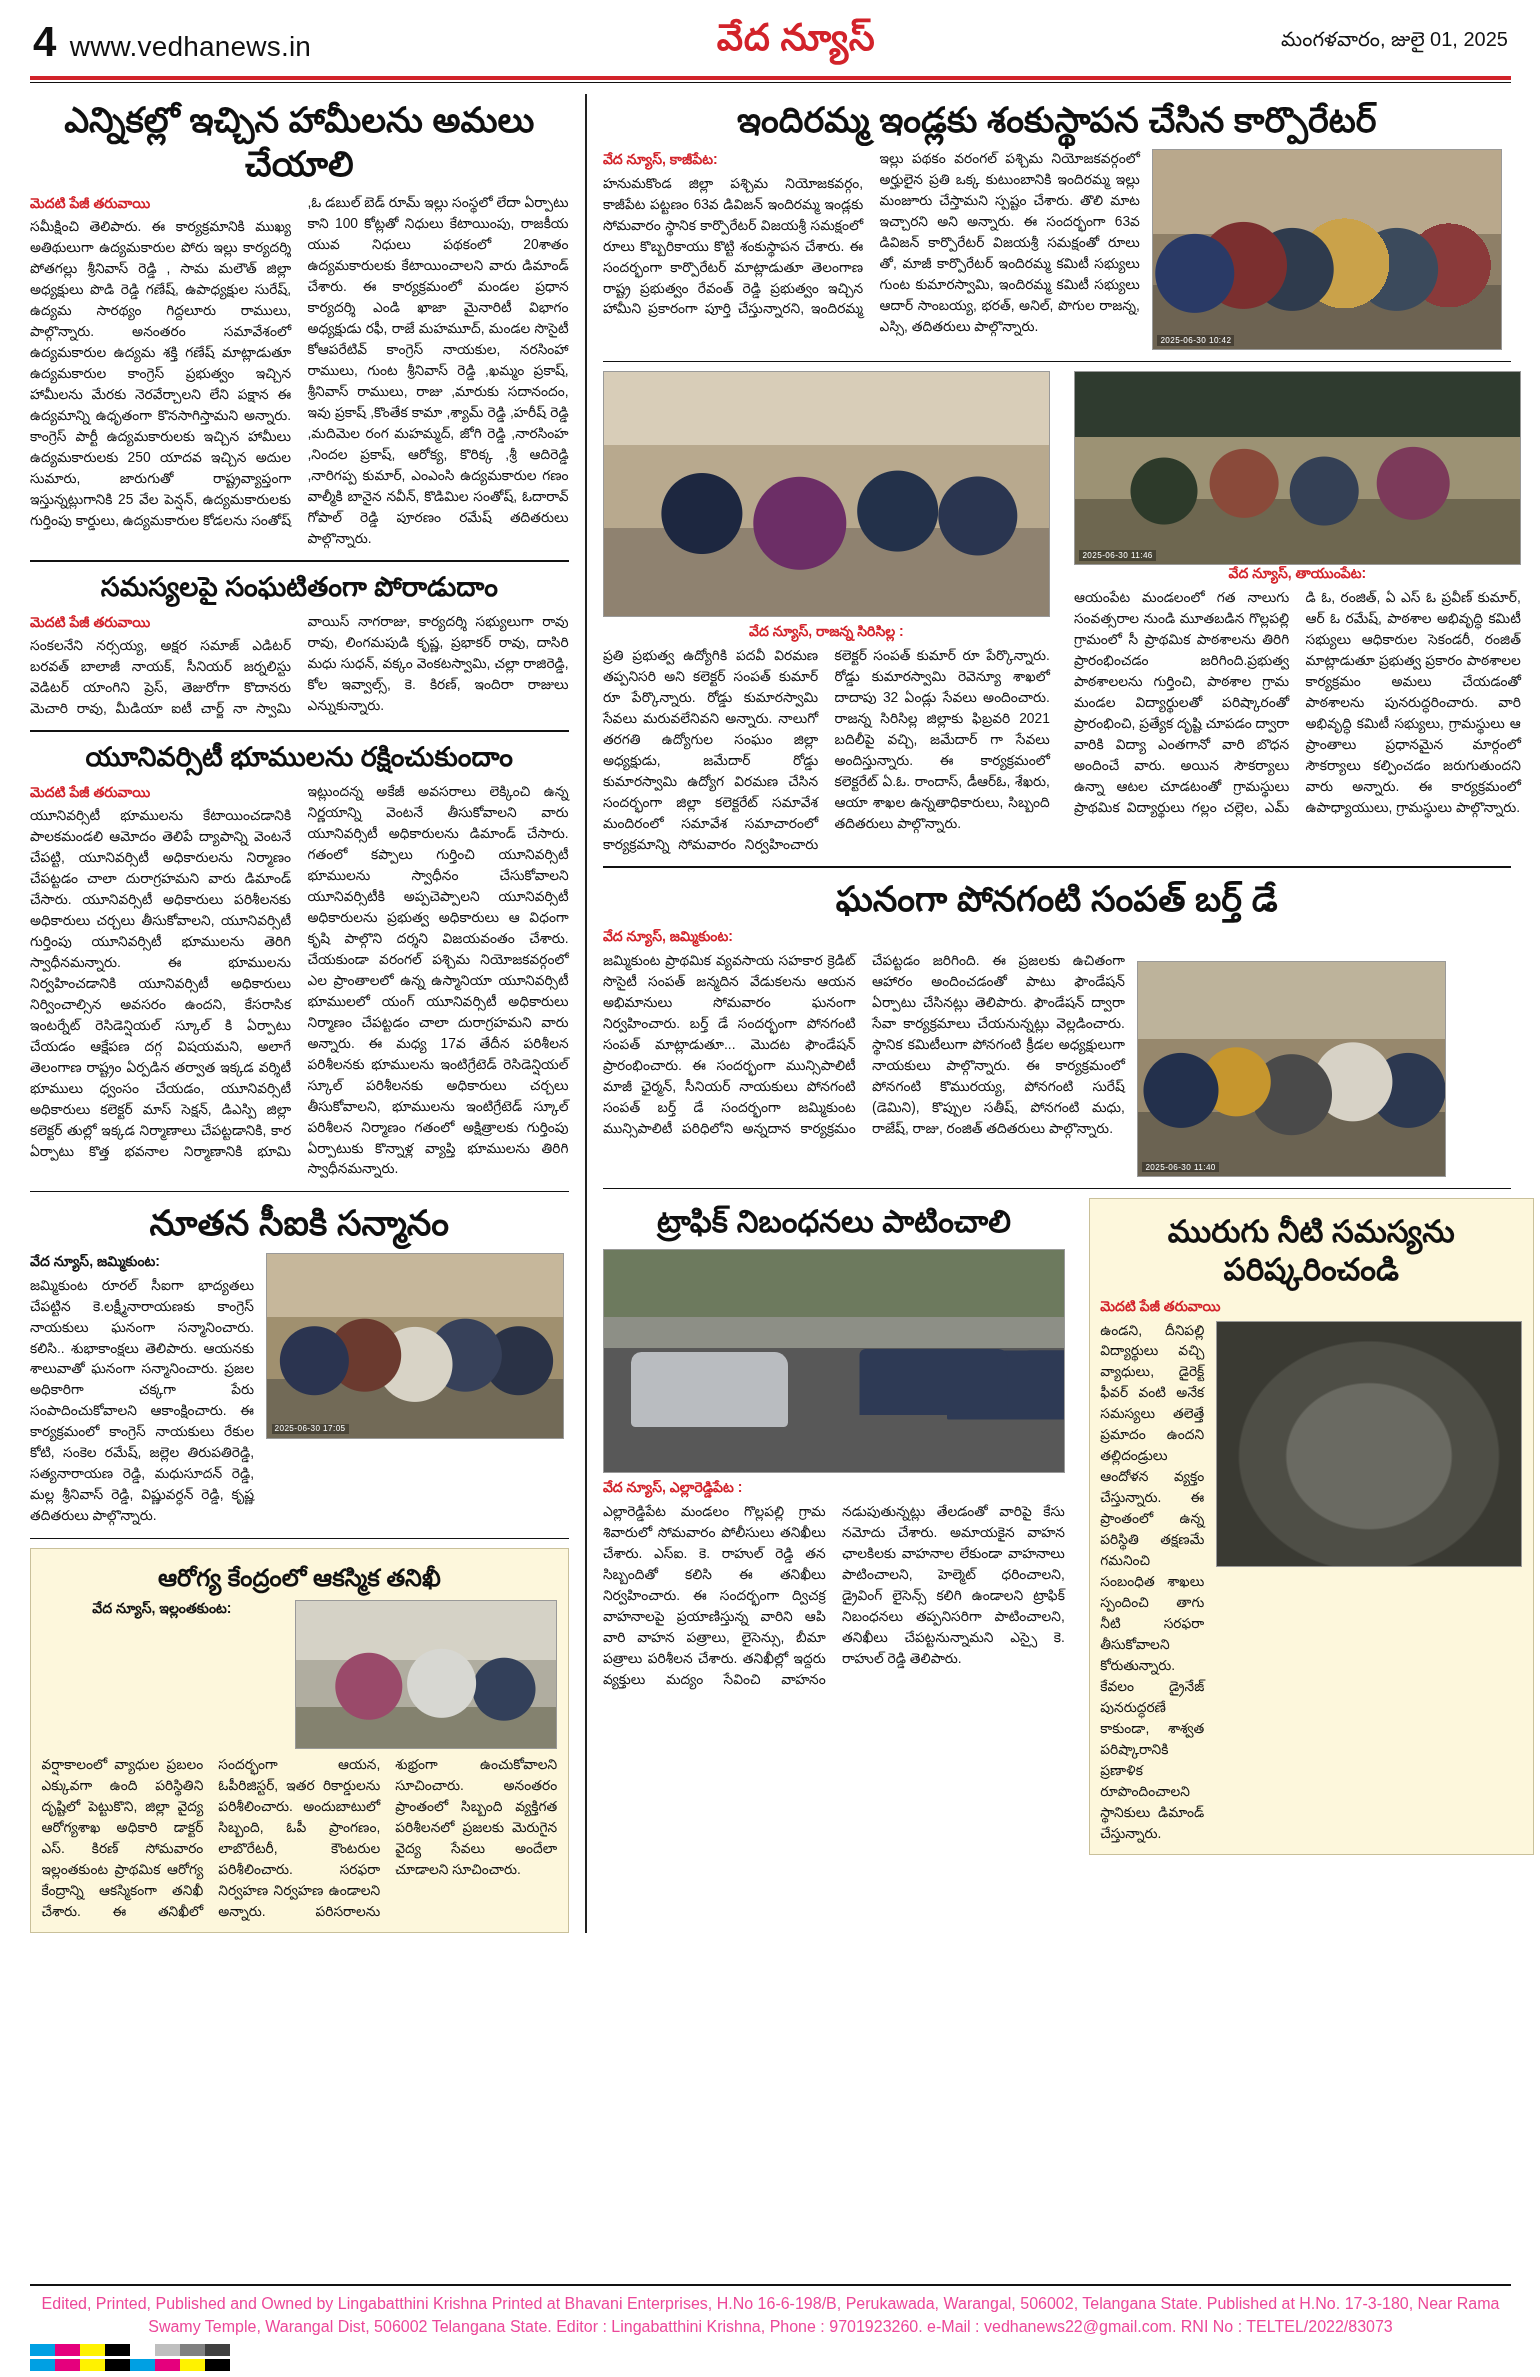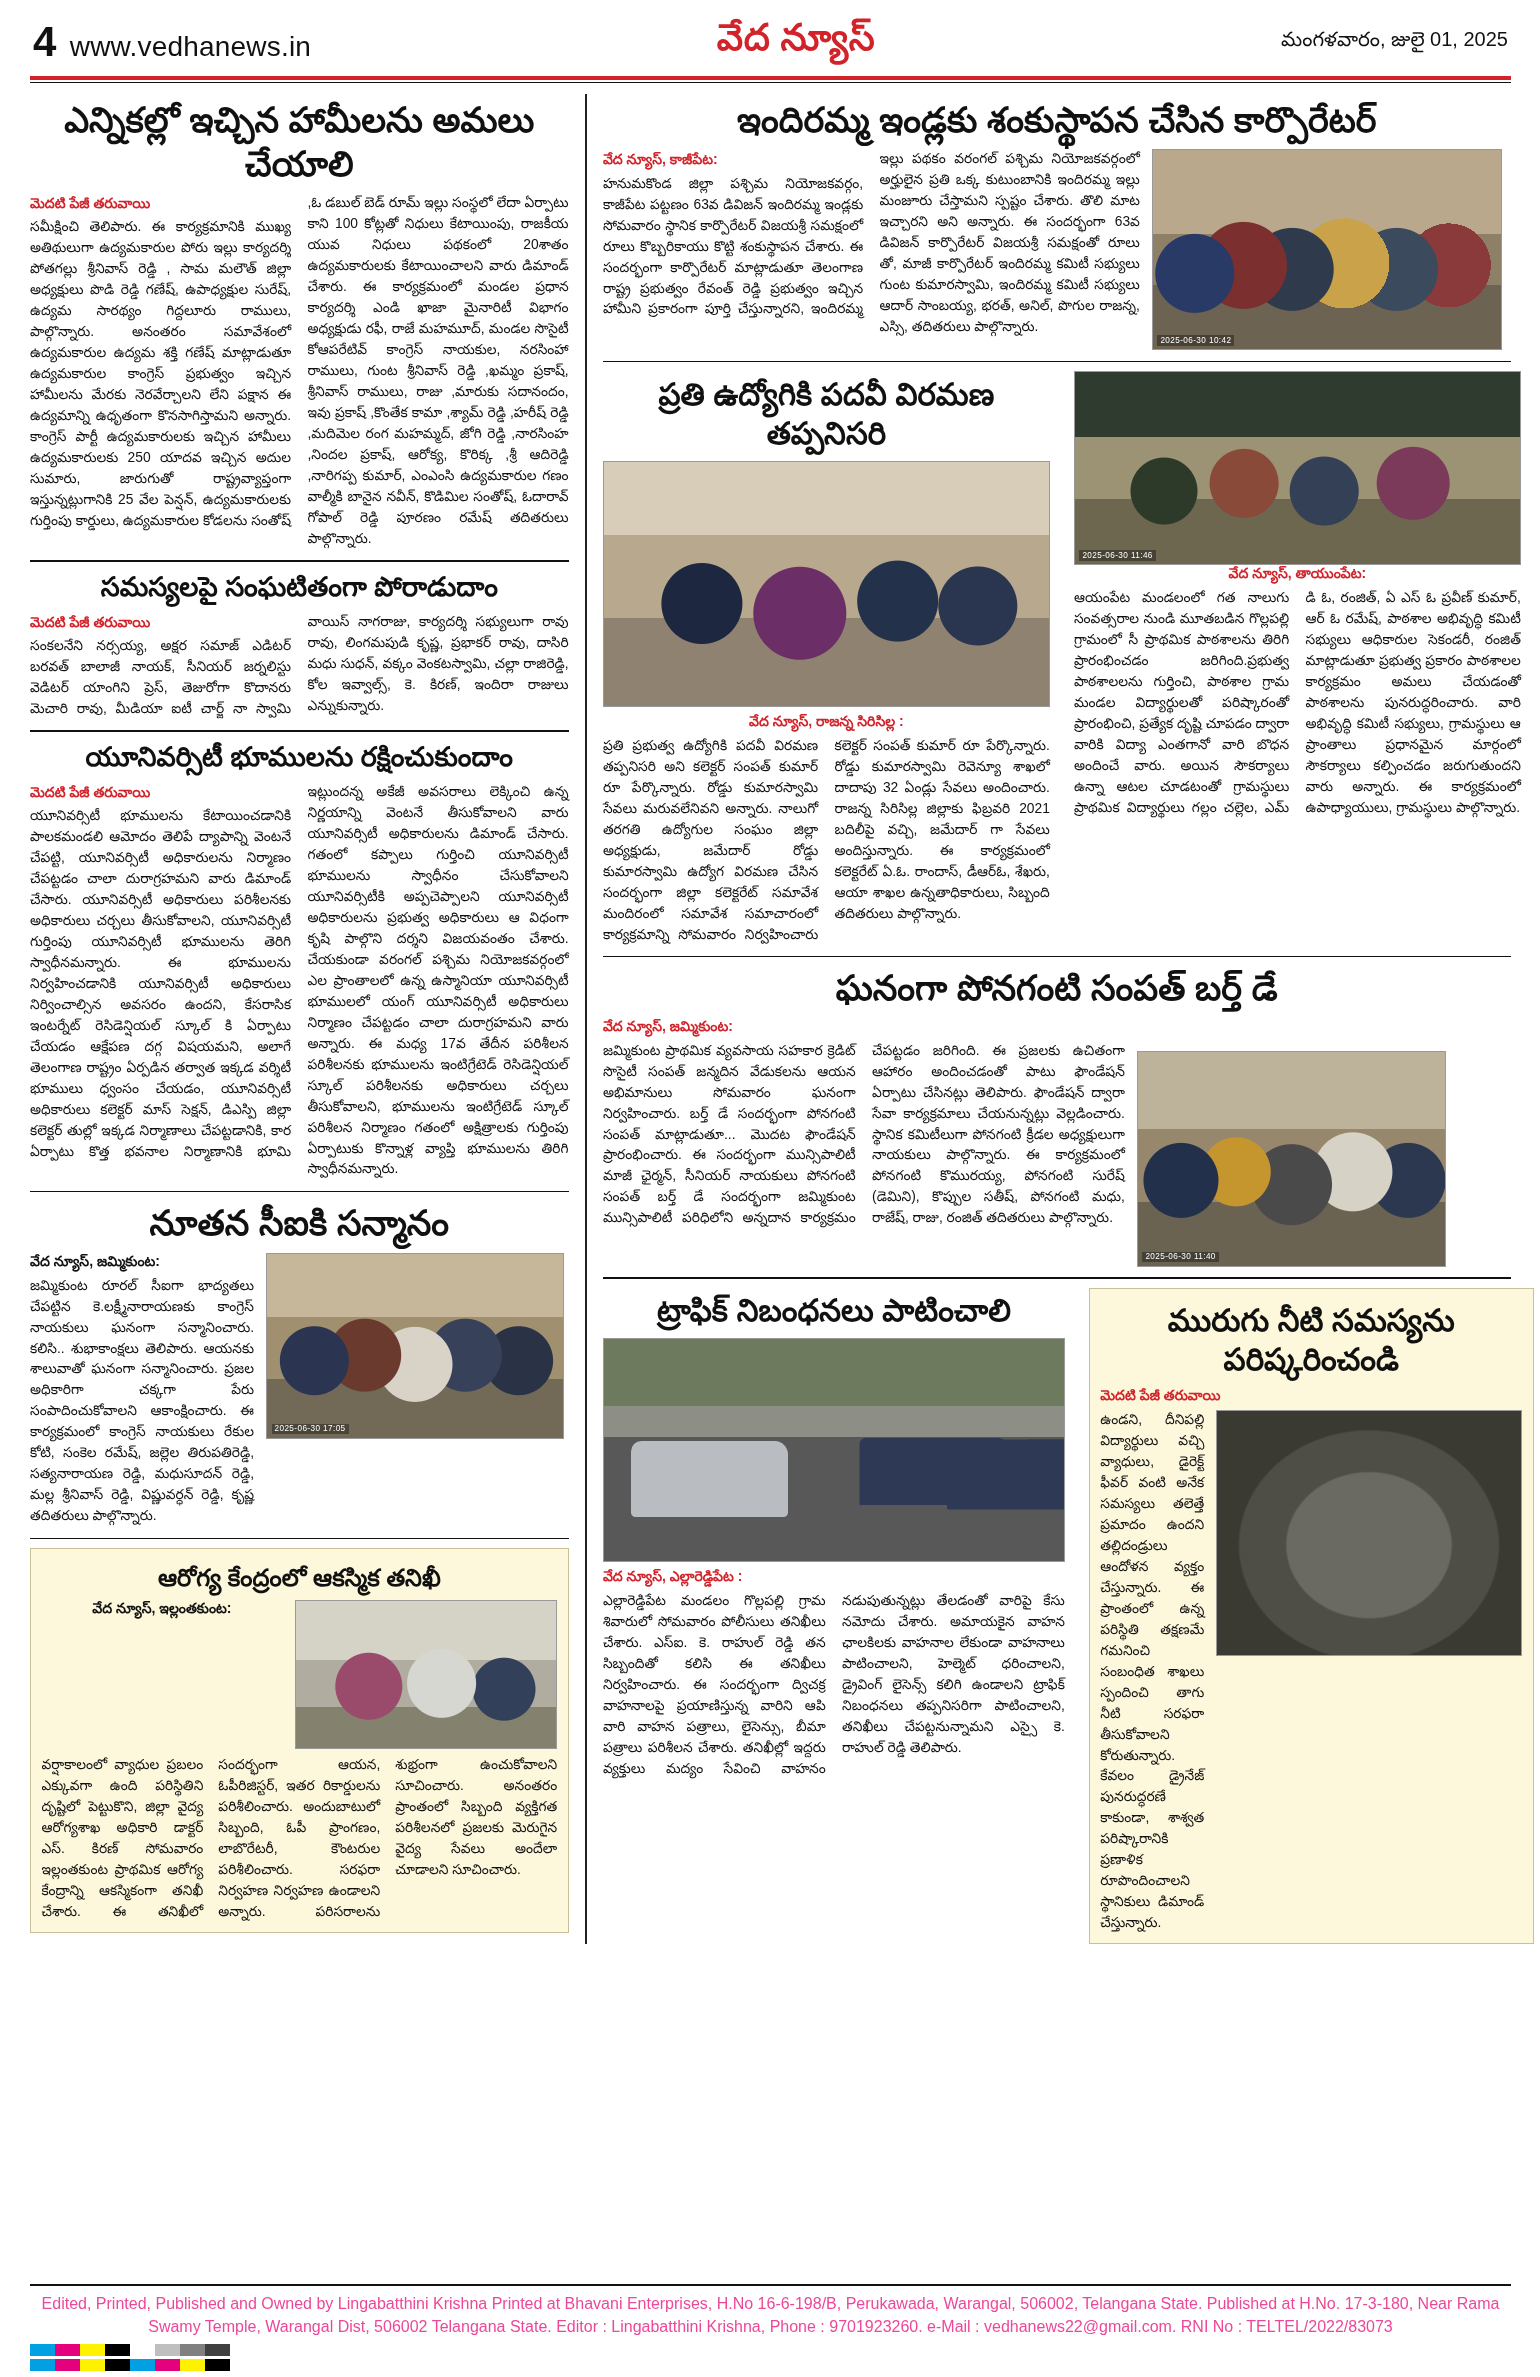--- a/index.html
+++ b/index.html
@@ -340,21 +340,20 @@
             <div class="ts">2025-06-30 10:42</div>
           </div>
         </div>
       </div>
 
       <div class="sep"></div>
 
       <div class="flexrow">
 
         <div style="width:447px;">
-          <h1 class="head h-lg">ప్రతి ఉద్యోగికి పదవీ విరమణ తప్పనిసరి</h1>
           <div class="photo ph-hall" style="width:447px;height:246px;"></div>
           <div class="byline center mt8">వేద న్యూస్, రాజన్న సిరిసిల్ల :</div>
           <div class="body2" style="column-count:2;">ప్రతి ప్రభుత్వ ఉద్యోగికి పదవీ విరమణ తప్పనిసరి అని కలెక్టర్ సంపత్ కుమార్ రూ పేర్కొన్నారు. రోడ్డు కుమారస్వామి సేవలు మరువలేనివని అన్నారు. నాలుగో తరగతి ఉద్యోగుల సంఘం జిల్లా అధ్యక్షుడు, జమేదార్ రోడ్డు కుమారస్వామి ఉద్యోగ విరమణ చేసిన సందర్భంగా జిల్లా కలెక్టరేట్ సమావేశ మందిరంలో సమావేశ సమాచారంలో కార్యక్రమాన్ని సోమవారం నిర్వహించారు కలెక్టర్ సంపత్ కుమార్ రూ పేర్కొన్నారు. రోడ్డు కుమారస్వామి రెవెన్యూ శాఖలో దాదాపు 32 ఏండ్లు సేవలు అందించారు. రాజన్న సిరిసిల్ల జిల్లాకు ఫిబ్రవరి 2021 బదిలీపై వచ్చి, జమేదార్ గా సేవలు అందిస్తున్నారు. ఈ కార్యక్రమంలో కలెక్టరేట్ ఏ.ఓ. రాందాస్, డీఆర్ఓ, శేఖరు, ఆయా శాఖల ఉన్నతాధికారులు, సిబ్బంది తదితరులు పాల్గొన్నారు.</div>
         </div>
 
         <div class="vline"></div>
 
         <div style="width:447px;">
           <div class="photo ph-class" style="width:447px;height:194px;text-align:right;">
             <div class="ts">2025-06-30 11:46</div>

